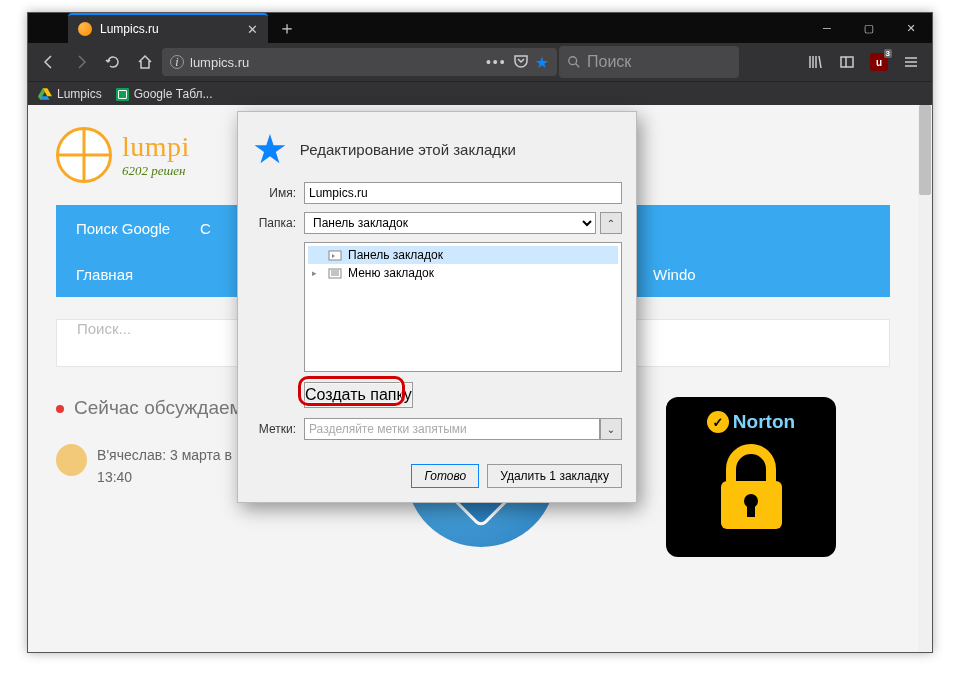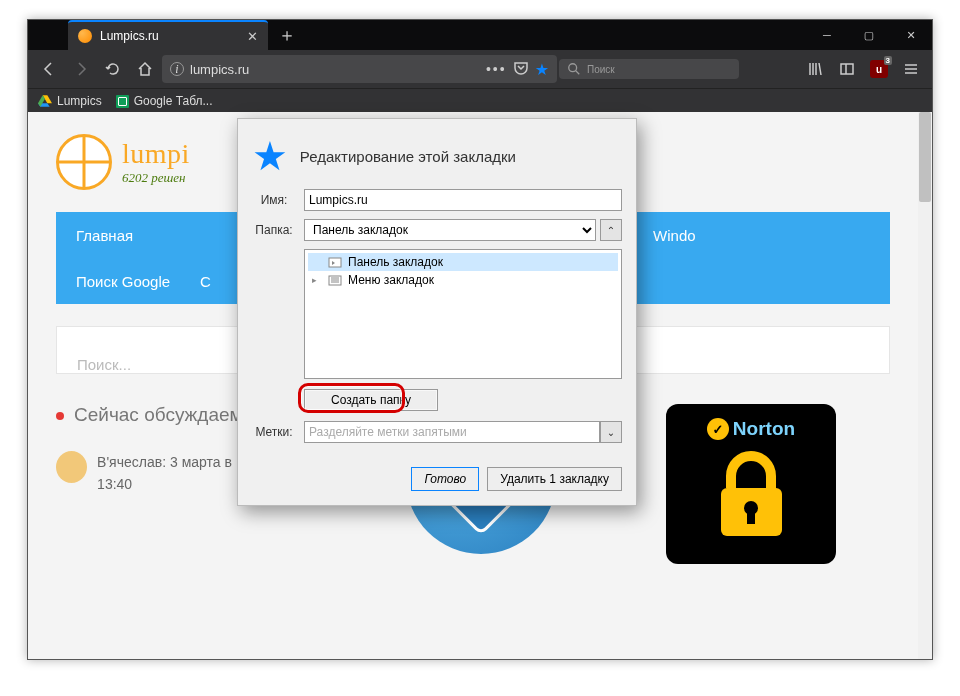--- a/index.html
+++ b/index.html
@@ -1,34 +1,34 @@
 <!DOCTYPE html>
 <html><head>
 <meta charset="utf-8">
 <style>
 * { margin:0; padding:0; box-sizing:border-box; font-family:"Segoe UI",Arial,sans-serif; }
 body { background:#fff; width:960px; height:696px; overflow:hidden; position:relative; }
-.frame { position:absolute; left:27px; top:19px; width:906px; height:641px; background:#0c0c0d; border:1px solid #555; box-shadow:0 0 10px rgba(0,0,0,.3); }
+.frame { position:absolute; left:27px; top:12px; width:906px; height:641px; background:#0c0c0d; border:1px solid #555; box-shadow:0 0 10px rgba(0,0,0,.3); }
 .titlebar { height:30px; display:flex; align-items:center; background:#0c0c0d; }
 .tab { display:flex; align-items:center; height:30px; padding:0 10px; background:#323234; color:#fff; font-size:12px; width:200px; gap:8px; border-top:2px solid #0a84ff; position:relative; margin-left:40px; border-radius:4px 4px 0 0; }
 .tab-fav { width:14px; height:14px; border-radius:50%; background:radial-gradient(circle at 30% 30%,#ffb84d,#ff8c00); display:flex; align-items:center; justify-content:center; }
 .tab-close { margin-left:auto; color:#ccc; cursor:pointer; font-size:13px; }
 .newtab { color:#ccc; font-size:18px; padding:0 10px; cursor:pointer; }
 .winctrl { margin-left:auto; display:flex; }
 .winctrl span { width:42px; height:30px; display:flex; align-items:center; justify-content:center; color:#ccc; font-size:11px; cursor:pointer; }
 .toolbar { height:38px; background:#323234; display:flex; align-items:center; padding:0 6px; gap:2px; }
 .tbtn { width:30px; height:30px; display:flex; align-items:center; justify-content:center; color:#ccc; cursor:pointer; border-radius:4px; }
 .tbtn svg { width:16px; height:16px; stroke:#ccc; fill:none; stroke-width:1.5; }
 .tbtn.disabled { opacity:.4; }
 .urlbox { flex:0 0 395px; height:28px; background:#474749; border-radius:4px; display:flex; align-items:center; padding:0 8px; gap:6px; color:#ddd; font-size:13px; }
 .urlbox .info { font-size:12px; border:1px solid #999; border-radius:50%; width:14px; height:14px; display:flex; align-items:center; justify-content:center; font-family:serif; font-style:italic; }
 .urlbox .dots { margin-left:auto; letter-spacing:2px; font-size:14px; color:#ccc; }
 .urlbox .pocket { }
 .urlbox .star { color:#0a84ff; font-size:16px; }
-.searchbox { flex:0 0 180px; height:20px; background:#474749; border-radius:4px; display:flex; align-items:center; padding:2px 8px; gap:6px; color:#999; font-size:10px; }
+.searchbox { flex:0 0 180px; height:32px; background:#474749; border-radius:4px; display:flex; align-items:center; padding:2px 8px; gap:6px; color:#999; font-size:16px; }
 .rightbtns { margin-left:auto; display:flex; gap:2px; align-items:center; }
 .rightbtns .tbtn { position:relative; }
 .ublock { width:18px; height:18px; background:#800000; border-radius:3px; display:flex; align-items:center; justify-content:center; color:#fff; font-size:10px; font-weight:bold; position:relative; }
 .ublock .ubadge { position:absolute; top:-4px; right:-4px; background:#666; color:#fff; padding:0 2px; font-size:8px; border-radius:2px; }
 .bookbar { height:24px; background:#323234; display:flex; align-items:center; padding:12px 10px; gap:14px; font-size:12px; color:#ddd; border-top:1px solid #222; }
 .bookbar .bitem { display:flex; align-items:center; gap:5px; cursor:pointer; }
 .gdrive { width:14px; height:12px; }
 .gsheets { width:13px; height:13px; background:#0f9d58; border-radius:1px; position:relative; }
 .gsheets::after { content:""; position:absolute; inset:2px; border:1px solid #fff; border-radius:1px;}
 .viewport { position:absolute; top:92px; bottom:0; left:0; right:14px; background:#f4f4f4; overflow:hidden; }
@@ -37,52 +37,52 @@
 .page { padding:22px 28px; }
 .logo { display:flex; align-items:center; gap:10px; }
 .logo-mark { width:56px; height:56px; border:3px solid #f9a825; border-radius:50%; position:relative; background:#fff; }
 .logo-mark::before { content:""; position:absolute; width:3px; background:#f9a825; top:0; bottom:0; left:50%; transform:translateX(-50%); }
 .logo-mark::after { content:""; position:absolute; height:3px; background:#f9a825; left:0; right:0; top:50%; transform:translateY(-50%); }
 .logo-txt h1 { color:#f9a825; font-weight:400; font-size:28px; letter-spacing:.5px; font-family:Georgia,serif;}
 .logo-txt p { color:#4d7c0f; font-size:13px; font-family:Georgia,serif; font-style:italic;}
 .nav { margin-top:22px; background:#38a9f0; height:92px; display:flex; align-items:center; flex-wrap:wrap; }
 .nav .row { display:flex; width:100%; padding:0 20px; gap:30px; color:#fff; font-size:15px; height:46px; align-items:center; }
 .nav .row.spacer { gap:520px; }
-.searchpage { margin-top:22px; border:1px solid #e5e5e5; height:48px; display:flex; align-items:flex-end; padding:0 20px; color:#bbb; font-size:15px; background:#fff; }
+.searchpage { margin-top:22px; border:1px solid #e5e5e5; height:48px; display:flex; align-items:flex-start; padding:0 20px; color:#bbb; font-size:15px; background:#fff; }
 .cards { margin-top:30px; display:flex; gap:40px; align-items:flex-start; }
 .discuss { width:210px; }
 .discuss-title { font-size:19px; color:#777; margin-bottom:25px; position:relative; padding-left:18px;}
 .discuss-title::before { content:""; width:8px; height:8px; border-radius:50%; background:#e53935; position:absolute; left:0; top:8px; }
 .discuss-item { display:flex; gap:10px; font-size:14px; color:#666; line-height:1.6; align-items:flex-start;}
 .discuss-avatar { width:32px; height:32px; border-radius:50%; background:#f2c879; }
 .freemake { width:150px; height:150px; border-radius:50%; background:radial-gradient(circle at 35% 30%,#5ab6ea,#2a7fbf); display:flex; align-items:center; justify-content:center; margin-left:100px;}
 .freemake-inner { width:80px; height:80px; transform:rotate(45deg); background:#2a7fbf; border:3px solid #fff; border-radius:8px; display:flex; align-items:center; justify-content:center; }
 .norton { width:170px; height:160px; background:#000; border-radius:12px; margin-left:70px; display:flex; flex-direction:column; align-items:center; padding:14px; }
 .norton-top { display:flex; align-items:center; gap:4px; }
 .norton-check { width:22px; height:22px; border-radius:50%; background:#ffc107; color:#000; font-size:13px; display:flex; align-items:center; justify-content:center; font-weight:bold;}
 .norton-txt { color:#7dd3fc; font-size:19px; font-weight:bold; }
 .norton-lock { margin-top:10px; }
 .popup { position:absolute; left:209px; top:98px; width:400px; background:#f0f0f0; border:1px solid #bbb; box-shadow:4px 6px 18px rgba(0,0,0,.4); }
 .popup-header { display:flex; align-items:center; padding:14px 14px 10px; gap:12px; }
 .popup-header .bigstar { color:#0a84ff; font-size:40px; }
 .popup-header .ptitle { font-size:15px; color:#333; }
 .popup-body { padding:0 14px 12px; }
 .formrow { display:flex; align-items:flex-start; gap:8px; margin-bottom:8px; font-size:12px; color:#333; }
-.formrow label { width:44px; text-align:center; padding-top:4px; }
+.formrow label { width:44px; text-align:right; padding-top:4px; }
 .formrow input, .formrow select, .folderbtn { border:1px solid #999; height:22px; font-size:12px; padding:0 4px; background:#fff; }
 .formrow .rowin { flex:1; }
 .folderrow { display:flex; flex:1; gap:4px; }
 .folderrow select { flex:1; }
 .expbtn { width:22px; height:22px; border:1px solid #999; background:#e4e4e4; display:flex; align-items:center; justify-content:center; font-size:10px; cursor:pointer;}
 .tree { margin-left:52px; border:1px solid #999; height:130px; background:#fff; margin-bottom:10px; font-size:12px; padding:3px;}
 .tree .titem { display:flex; align-items:center; gap:6px; padding:2px 4px; }
 .tree .titem.sel { background:#cde8ff; }
 .tree .titem .exp { width:10px; color:#888; font-size:9px; }
 .newfolder { margin-left:52px; margin-bottom:10px; }
-.newfolder button { border:1px solid #999; background:#eee; font-size:12px; padding:3px 26px; box-shadow:inset 0 0 0 1px rgba(255,255,255,.6); }
+.newfolder button { border:1px solid #999; background:#eee; font-size:16px; padding:3px 0; box-shadow:inset 0 0 0 1px rgba(255,255,255,.6); }
 .highlight-ring { position:absolute; border:3px solid #d40000; border-radius:10px; pointer-events:none; box-shadow:0 0 0 1px rgba(255,255,255,.6) inset; }
 .tagsrow { margin-bottom:12px; }
 .tagsrow .tagbox { flex:1; display:flex; }
 .tagsrow input { flex:1; }
 .tagsrow input::placeholder { color:#aaa; }
 .btnrow { display:flex; justify-content:flex-end; gap:8px; padding:0 14px 14px; }
 .btnrow button { border:1px solid #999; background:#eee; font-size:12px; padding:4px 12px; }
 .btnrow button.primary { border:1.5px solid #0a84ff;font-style:italic; }
 svg.folder { width:14px; height:12px; }
 </style>
@@ -185,29 +185,29 @@
   <div class="viewport">
     <div class="page">
       <div class="logo">
         <div class="logo-mark"></div>
         <div class="logo-txt">
           <h1>lumpi</h1>
           <p>6202 решен</p>
         </div>
       </div>
       <div class="nav">
+        <div class="row">
+          <span>Поиск Google</span>
+          <span>С</span>
+        </div>
         <div class="row spacer">
           <span>Главная</span>
           <span>Windo</span>
           <span style="flex:1"></span>
 
-        </div>
-        <div class="row">
-          <span>Поиск Google</span>
-          <span>С</span>
         </div>
       </div>
       <div class="searchpage">
         <span>Поиск...</span>
       </div>
       <div class="cards">
         <div class="discuss">
           <div class="discuss-title">Сейчас обсуждаем</div>
           <div class="discuss-item">
             <div class="discuss-avatar"></div>

